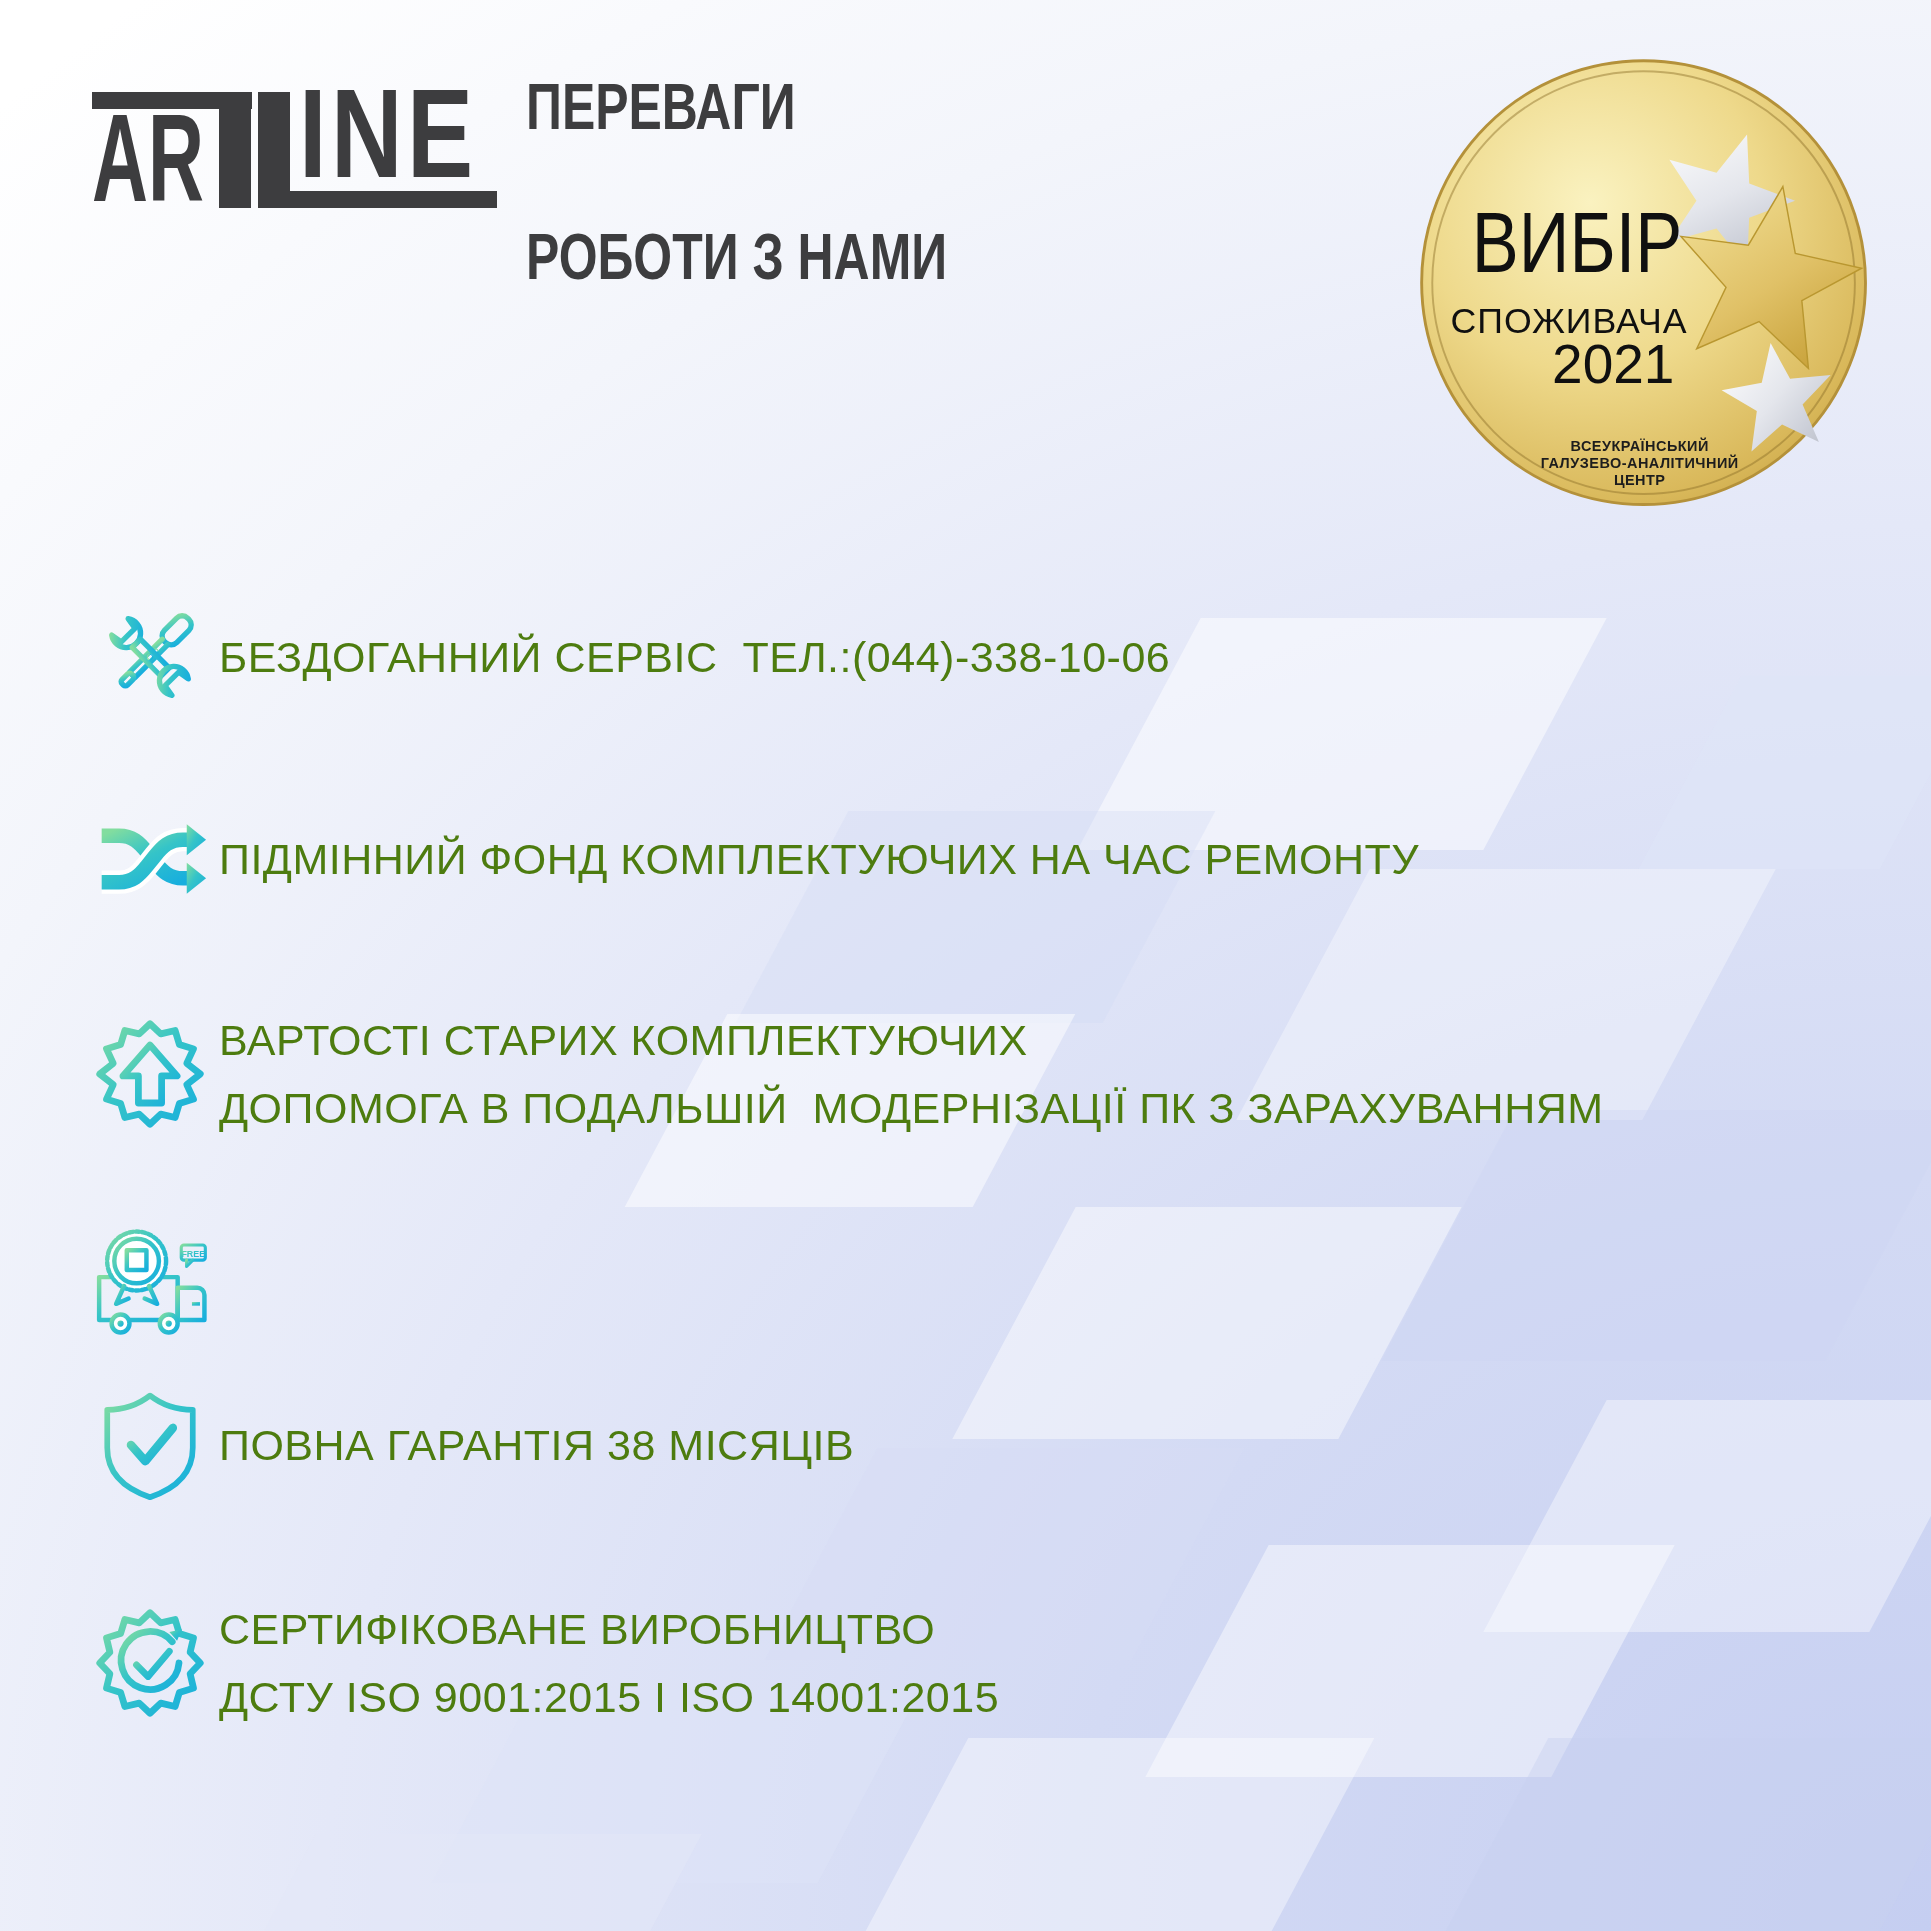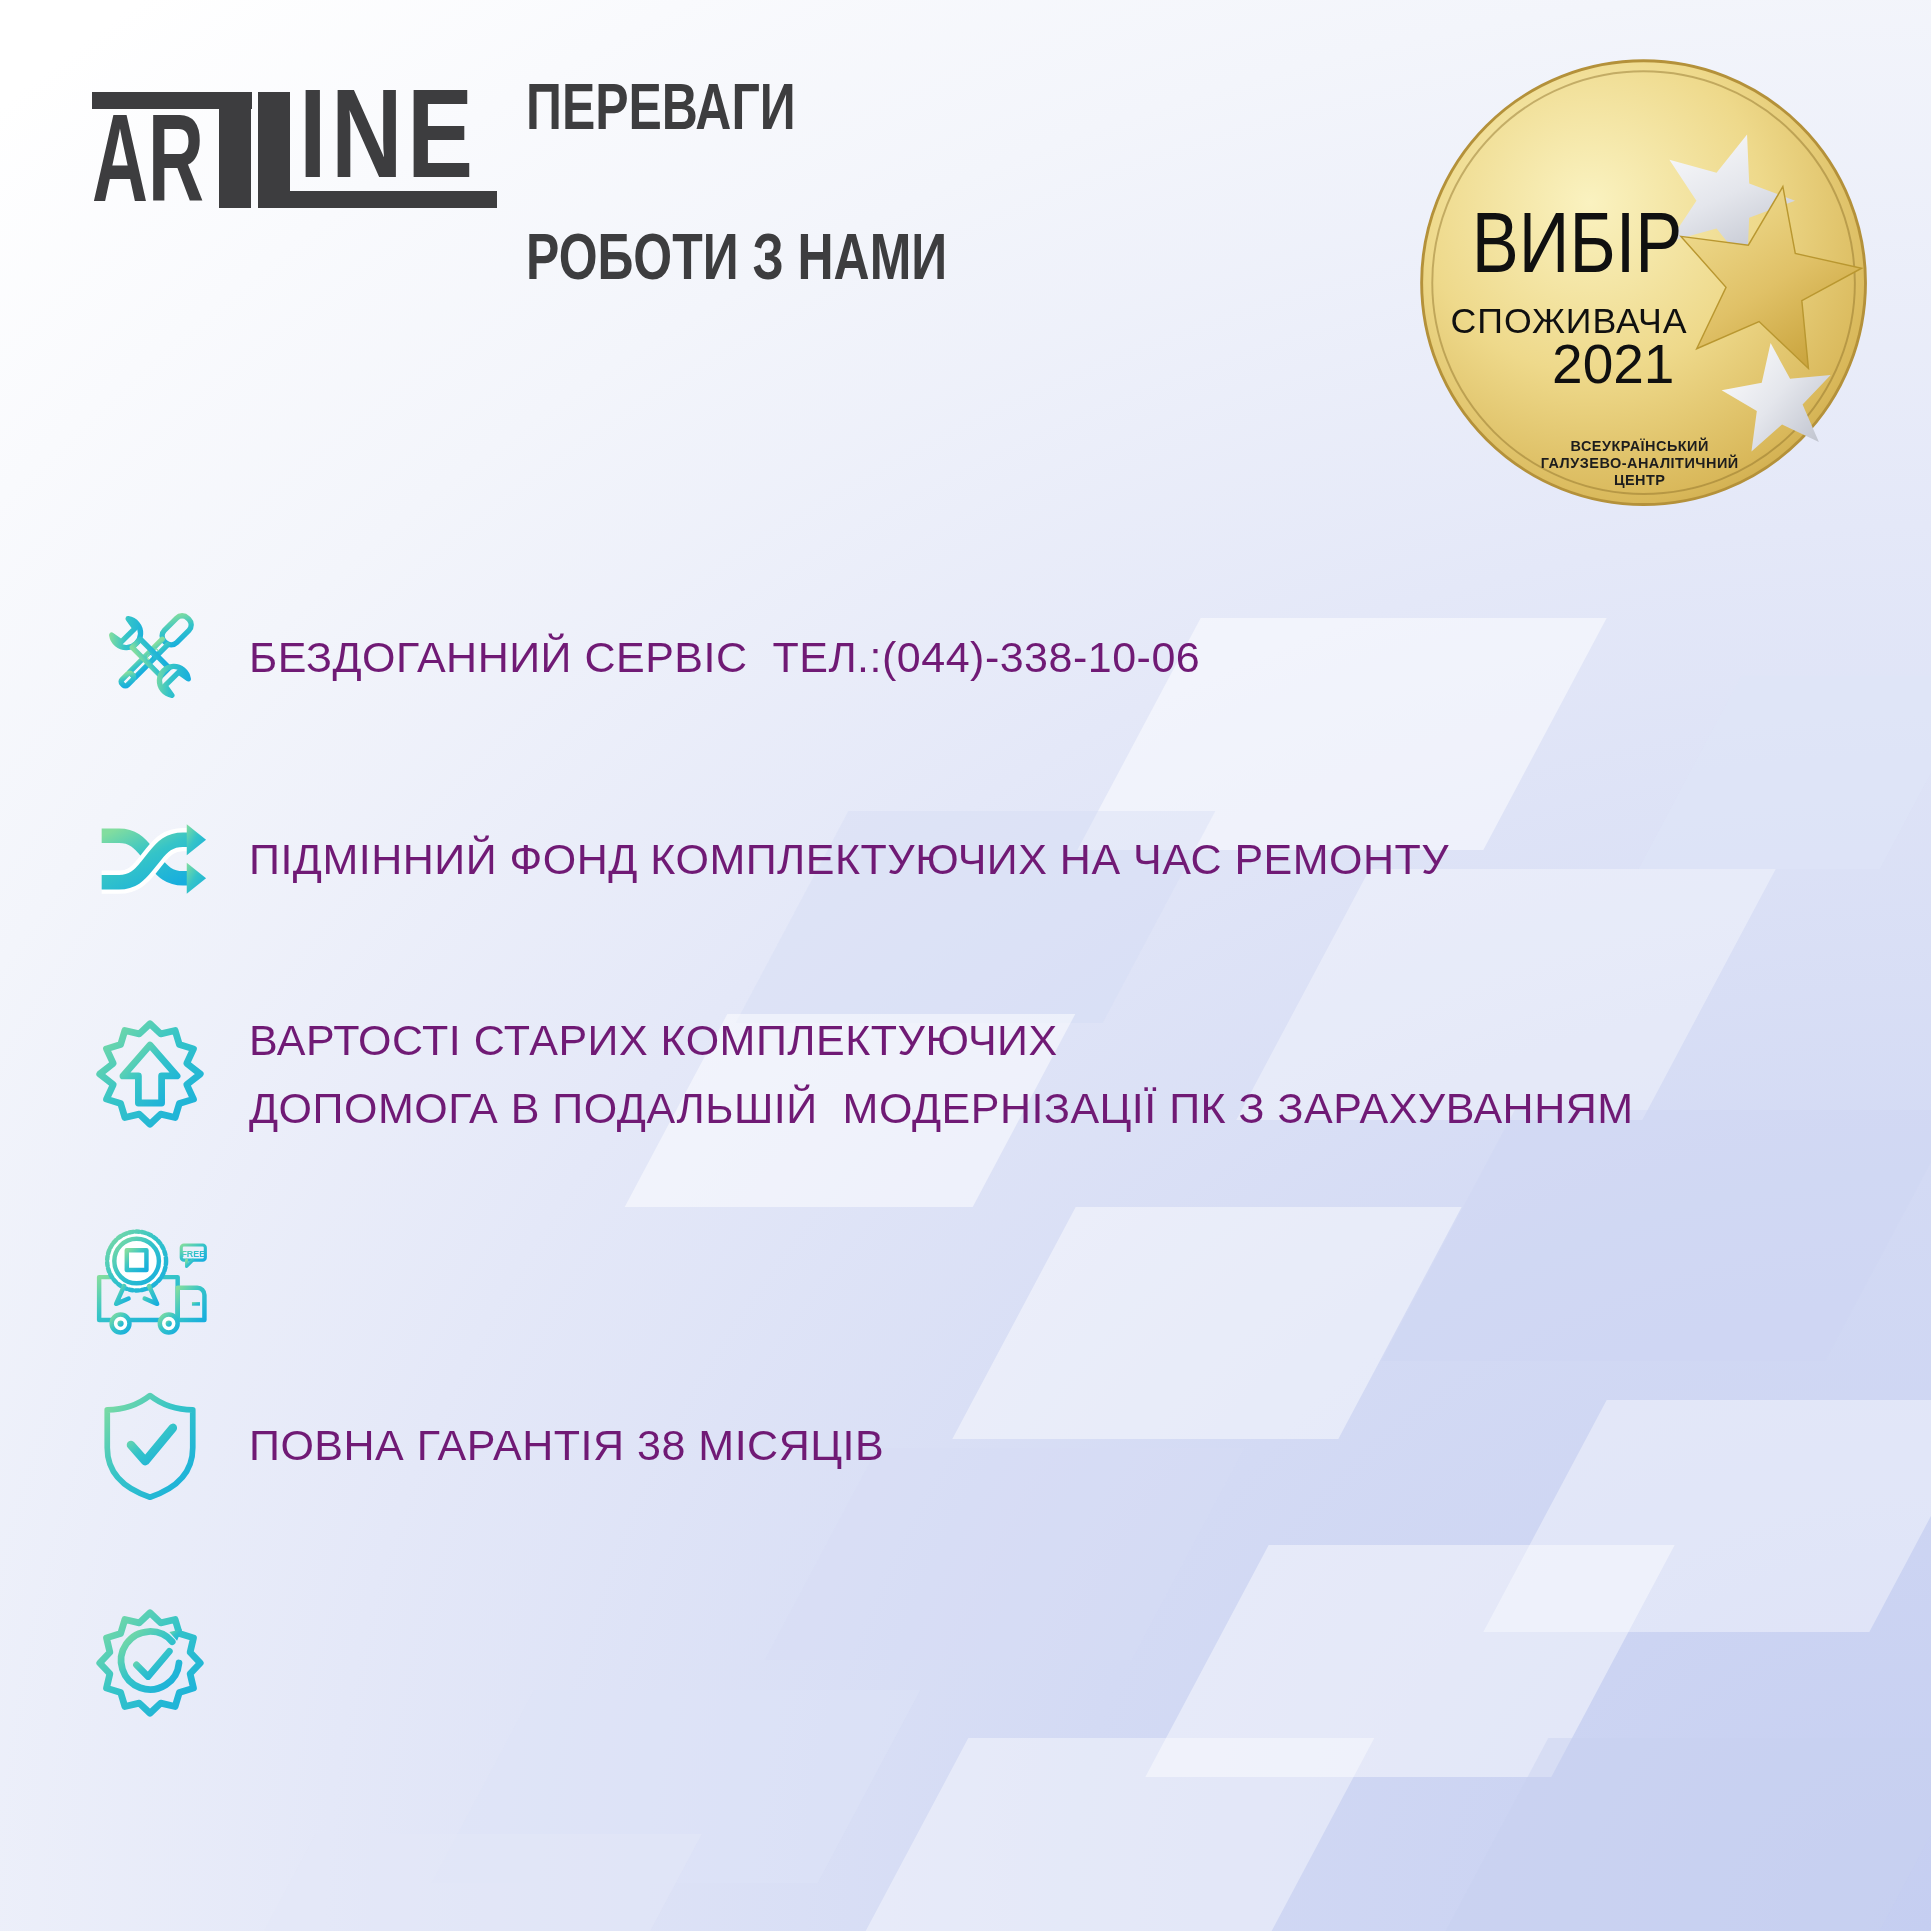--- a/index.html
+++ b/index.html
@@ -25,21 +25,21 @@
     color:#3d3d3f;transform:scaleX(0.62);transform-origin:left top;letter-spacing:0;}
   .logo-ine{position:absolute;left:207px;top:-22px;font-size:127px;line-height:1;font-weight:700;
     color:#3d3d3f;transform:scaleX(0.78);transform-origin:left top;letter-spacing:5.8px;}
   .tagline{position:absolute;left:526px;top:70px;font-size:64px;line-height:75px;font-weight:700;
     color:#3d3d3f;transform:scaleX(0.78);transform-origin:left top;white-space:pre;}
   
   .medal{position:absolute;left:1412px;top:53px;width:467px;height:467px;}
   
   .row{position:absolute;left:92px;display:flex;align-items:center;}
   .row .icon{width:116px;display:flex;align-items:center;justify-content:center;flex:none;}
-  .row .txt{margin-left:41px;font-size:43px;line-height:68px;color:#701a75;
+  .row .txt{margin-left:11px;font-size:43px;line-height:68px;color:#4d7c0f;
     letter-spacing:0.5px;}
   .row .txt .line{display:block;white-space:pre;}
   .h120{height:116px;} .h140{height:135px;}
 </style>
 </head>
 <body>
 
 <div class="bg">
   <div class="pg" style="left:1139px;top:618px;width:406px;height:232px;background:rgba(255,255,255,0.50)"></div>
   <div class="pg" style="left:1690px;top:676px;width:241px;height:193px;background:rgba(223,229,248,0.55)"></div>
@@ -203,14 +203,18 @@
 
 <div class="row h140" style="top:1595px">
   <div class="icon">
     <svg width="118" height="118" viewBox="0 0 120 120" fill="none" stroke="url(#tealGrad)" stroke-width="7" stroke-linejoin="round" stroke-linecap="round">
       <polygon points="112,60 101.5,71.1 105,86 90.4,90.4 86,105 71.1,101.5 60,112 48.9,101.5 34,105 29.6,90.4 15,86 18.5,71.1 8,60 18.5,48.9 15,34 29.6,29.6 34,15 48.9,18.5 60,8 71.1,18.5 86,15 90.4,29.6 105,34 101.5,48.9"></polygon>
       <path d="M83,38 A30,30 0 1 0 90,60"></path>
       <polyline points="46,62 58,74 80,48"></polyline>
       <polygon points="80,28 93,25 88,37" fill="url(#tealGrad)" stroke="none"></polygon>
     </svg>
   </div>
+  <div class="txt">
+    <span class="line">СЕРТИФІКОВАНЕ ВИРОБНИЦТВО</span>
+    <span class="line">ДСТУ ISO 9001:2015 І ISO 14001:2015</span>
+  </div>
 </div>
 
 
 </body></html>

